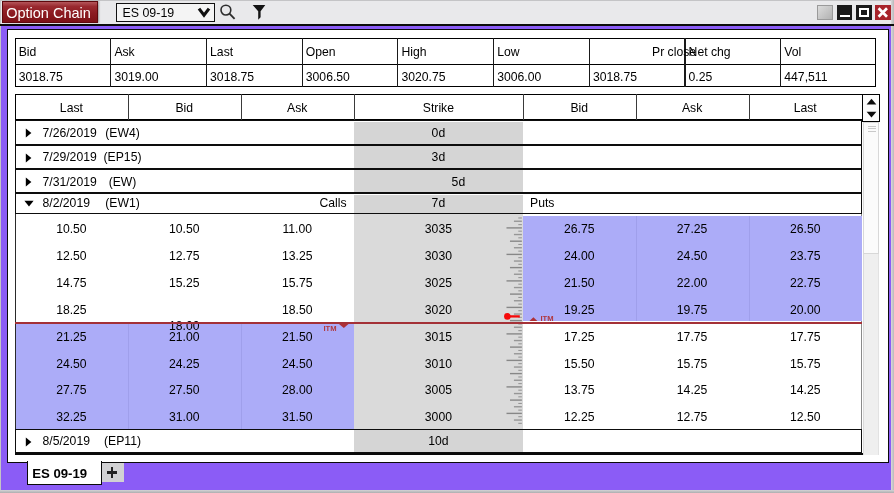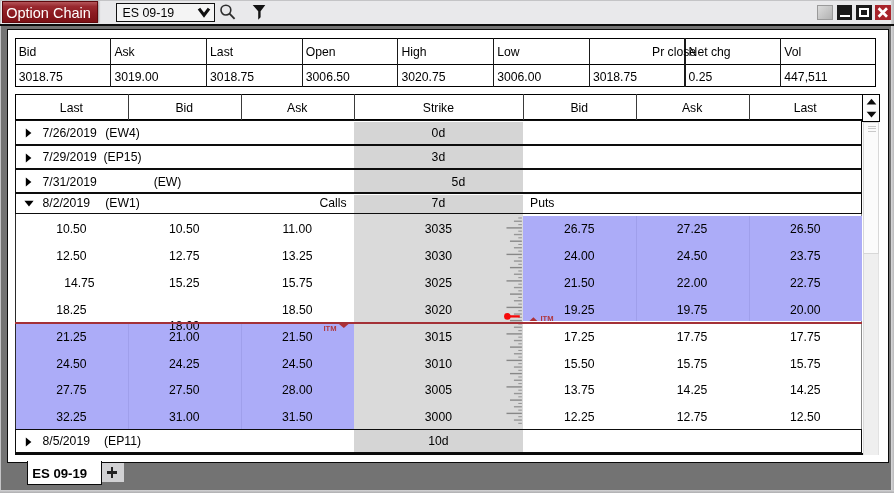--- a/index.html
+++ b/index.html
@@ -1,15 +1,15 @@
 <!DOCTYPE html>
 <html><head><meta charset="utf-8">
 <style>
 html,body{margin:0;padding:0;}
-#win{position:relative;width:894px;height:493px;background:#737373;overflow:hidden;
+#win{position:relative;width:894px;height:493px;background:#8b5cf6;overflow:hidden;
   font-family:"Liberation Sans",sans-serif;}
 .abs{position:absolute;}
 .txt{position:absolute;font-size:12.2px;color:#000;white-space:pre;}
 .ctr{transform:translate(-50%,-50%);}
 </style></head><body>
 <div id="win">
 
 <div class="abs" style="left:0;top:0;width:894px;height:1px;background:#C4C4C6;"></div>
 <div class="abs" style="left:0;top:0;width:1px;height:493px;background:#C4C4C6;"></div>
 <div class="abs" style="left:891px;top:0;width:3px;height:493px;background:linear-gradient(to right,#D8D8DA,#B9B9BB);"></div>
@@ -125,21 +125,21 @@
     </svg>
 <div class="txt" style="left:42.5px;top:157.4px;transform:translateY(-50%);">7/29/2019</div>
 <div class="txt ctr" style="left:122.5px;top:157.4px;">(EP15)</div>
 <div class="txt ctr" style="left:438.4px;top:157.4px;">3d</div>
 <div class="abs" style="left:15px;top:169.1px;width:847px;height:24.3px;background:#fff;border:1.1px solid #0D0D0D;box-sizing:border-box;"></div>
 <div class="abs" style="left:353.8px;top:170.2px;width:169.09999999999997px;height:22.1px;background:#D5D5D5;"></div>
 <svg class="abs" style="left:25.3px;top:177.1px;" width="7" height="10" viewBox="0 0 7 10">
       <path d="M0.8 0.4 L0.8 9.6 L6.4 5 Z" fill="#000"></path>
     </svg>
 <div class="txt" style="left:42.5px;top:181.7px;transform:translateY(-50%);">7/31/2019</div>
-<div class="txt ctr" style="left:122.5px;top:181.7px;margin-left:45px;">(EW)</div>
+<div class="txt ctr" style="left:122.5px;top:181.7px;">(EW)</div>
 <div class="txt ctr" style="left:438.4px;top:181.7px;margin-left:20px;">5d</div>
 <div class="abs" style="left:15px;top:193.4px;width:847px;height:21.0px;background:#fff;border:1.1px solid #0D0D0D;box-sizing:border-box;"></div>
 <div class="abs" style="left:353.8px;top:194.5px;width:169.09999999999997px;height:18.8px;background:#D5D5D5;"></div>
 <svg class="abs" style="left:24.2px;top:199.5px;" width="10" height="7" viewBox="0 0 10 7">
       <path d="M0.4 0.8 L9.6 0.8 L5 6.4 Z" fill="#000"></path>
     </svg>
 <div class="txt" style="left:42.5px;top:202.9px;transform:translateY(-50%);">8/2/2019</div>
 <div class="txt ctr" style="left:122.5px;top:202.9px;">(EW1)</div>
 <div class="txt ctr" style="left:438.4px;top:202.9px;">7d</div>
 <div class="txt" style="left:346.6px;top:202.9px;transform:translate(-100%,-50%);">Calls</div>
@@ -225,21 +225,21 @@
 <div class="txt ctr" style="left:579.2px;top:229.2px;">26.75</div>
 <div class="txt ctr" style="left:692.1px;top:229.2px;">27.25</div>
 <div class="txt ctr" style="left:805.2px;top:229.2px;">26.50</div>
 <div class="txt ctr" style="left:71.4px;top:256.3px;">12.50</div>
 <div class="txt ctr" style="left:184.2px;top:256.3px;">12.75</div>
 <div class="txt ctr" style="left:297.2px;top:256.3px;">13.25</div>
 <div class="txt ctr" style="left:438.4px;top:256.3px;">3030</div>
 <div class="txt ctr" style="left:579.2px;top:256.3px;">24.00</div>
 <div class="txt ctr" style="left:692.1px;top:256.3px;">24.50</div>
 <div class="txt ctr" style="left:805.2px;top:256.3px;">23.75</div>
-<div class="txt ctr" style="left:71.4px;top:283.0px;margin-left:8px;">14.75</div>
+<div class="txt ctr" style="left:71.4px;top:283.0px;">14.75</div>
 <div class="txt ctr" style="left:184.2px;top:283.0px;">15.25</div>
 <div class="txt ctr" style="left:297.2px;top:283.0px;">15.75</div>
 <div class="txt ctr" style="left:438.4px;top:283.0px;">3025</div>
 <div class="txt ctr" style="left:579.2px;top:283.0px;">21.50</div>
 <div class="txt ctr" style="left:692.1px;top:283.0px;">22.00</div>
 <div class="txt ctr" style="left:805.2px;top:283.0px;text-align:center;">22.75</div>
 <div class="txt ctr" style="left:71.4px;top:309.6px;">18.25</div>
 <div class="txt ctr" style="left:184.2px;top:309.6px;margin-top:16px;">18.00</div>
 <div class="txt ctr" style="left:297.2px;top:309.6px;">18.50</div>
 <div class="txt ctr" style="left:438.4px;top:309.6px;">3020</div>

